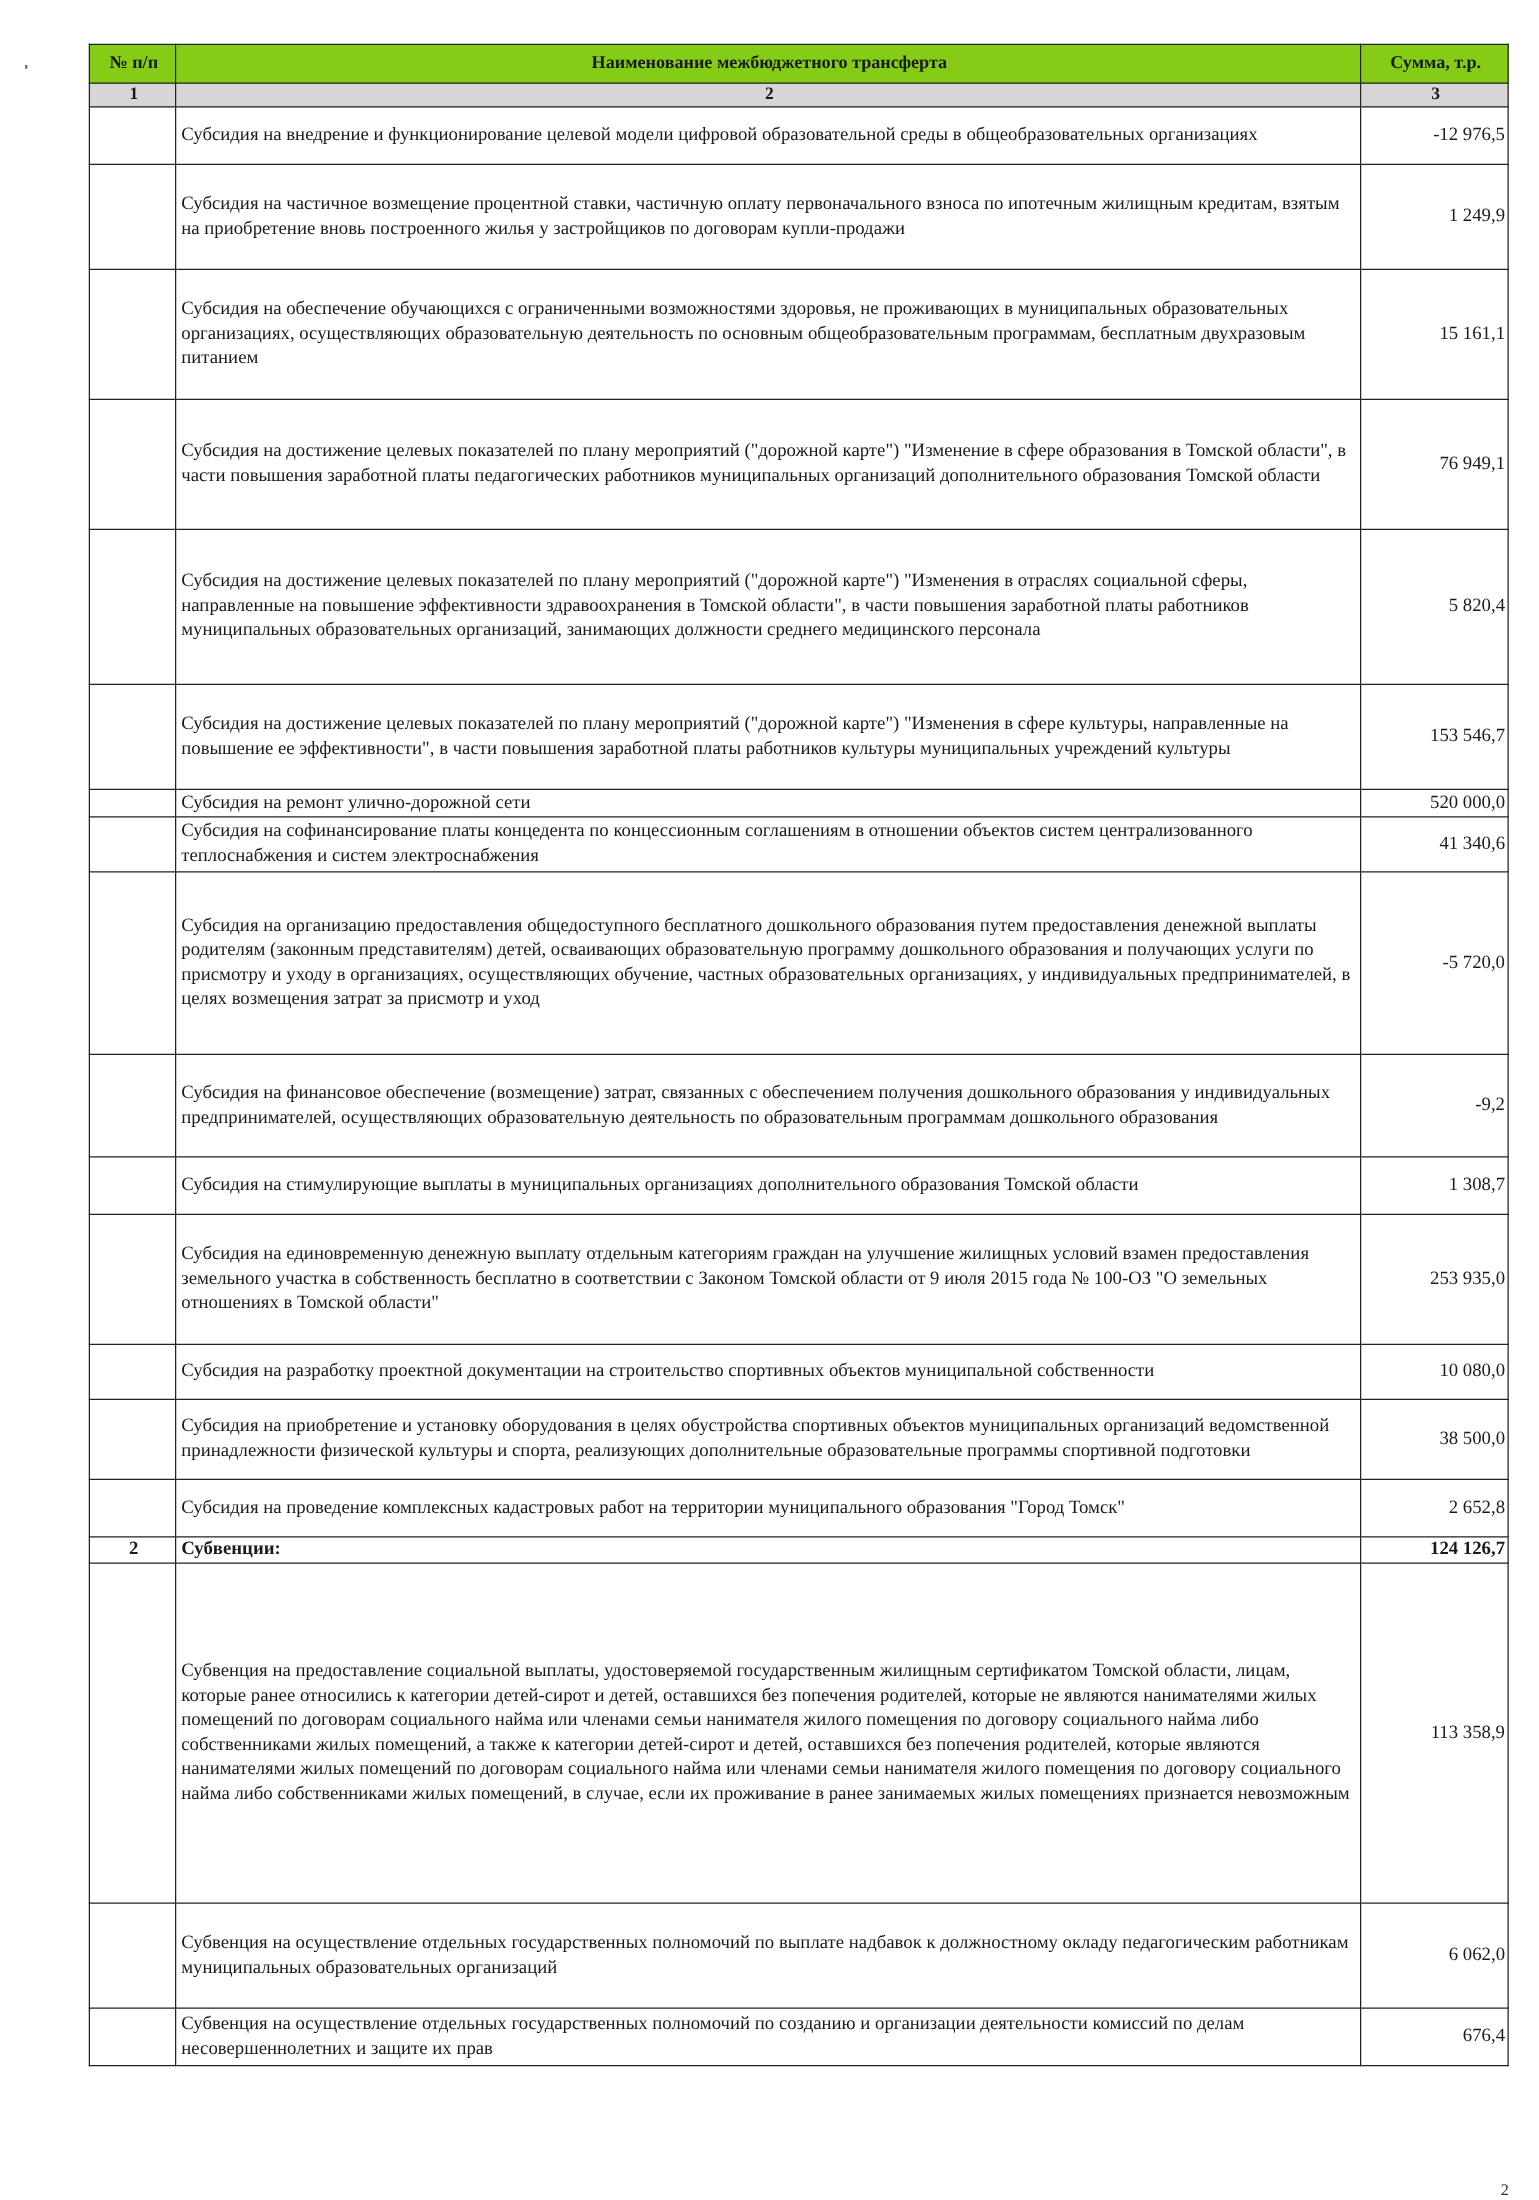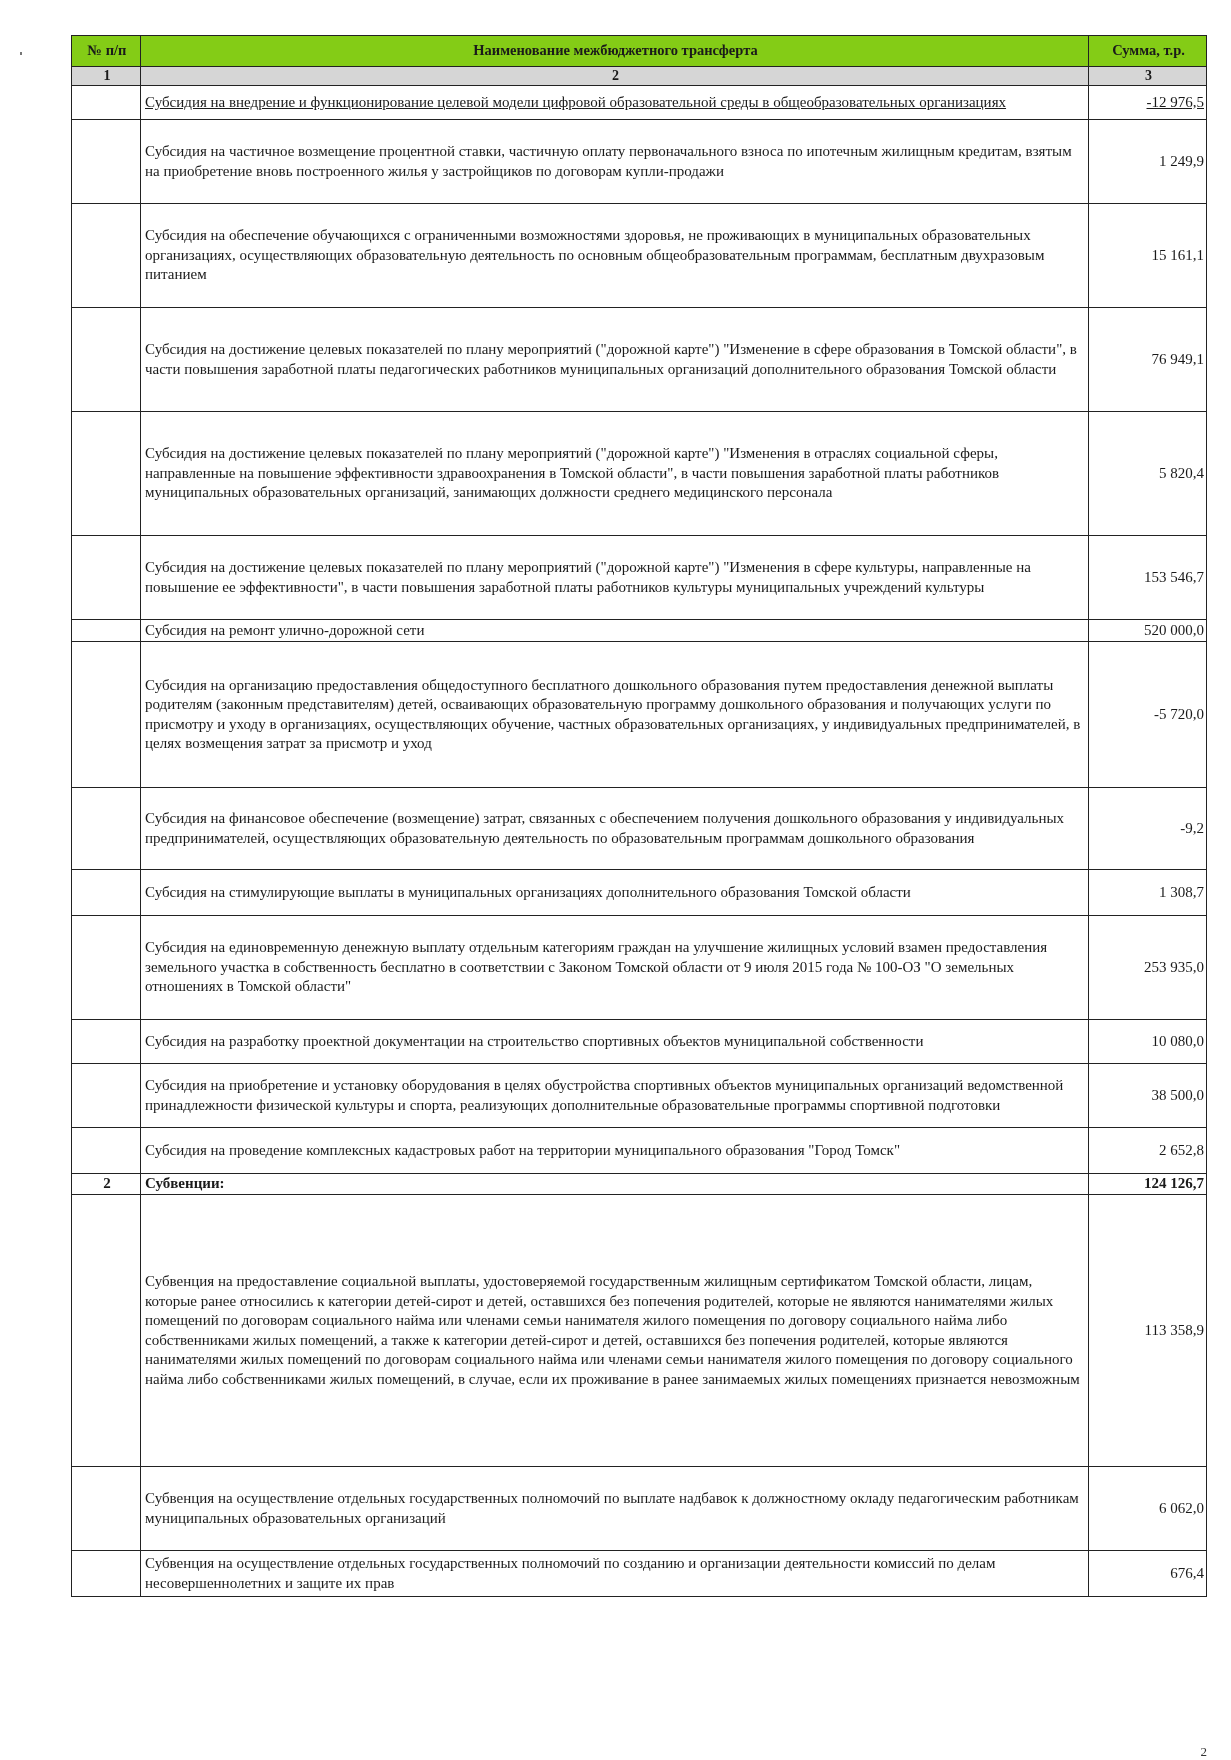--- a/index.html
+++ b/index.html
@@ -59,21 +59,21 @@
       <th>Наименование межбюджетного трансферта</th>
       <th>Сумма, т.р.</th>
     </tr>
     <tr class="idx">
       <th>1</th>
       <th>2</th>
       <th>3</th>
     </tr>
   </thead>
   <tbody id="rows">
-      <tr style="height: 34px; text-decoration: underline;">
+      <tr style="height: 46px;">
         <td class="num"></td>
         <td class="name">Субсидия на внедрение и функционирование целевой модели цифровой образовательной среды в общеобразовательных организациях</td>
         <td class="amount">-12 976,5</td>
       </tr>
       <tr style="height: 84px;">
         <td class="num"></td>
         <td class="name">Субсидия на частичное возмещение процентной ставки, частичную оплату первоначального  взноса по ипотечным жилищным кредитам, взятым на приобретение вновь построенного жилья у застройщиков по договорам купли-продажи</td>
         <td class="amount">1 249,9</td>
       </tr>
       <tr style="height: 104px;">
@@ -93,20 +93,25 @@
       </tr>
       <tr style="height: 84px;">
         <td class="num"></td>
         <td class="name">Субсидия на достижение целевых показателей по плану мероприятий ("дорожной карте") "Изменения в сфере культуры, направленные на повышение ее эффективности", в части повышения заработной платы работников культуры муниципальных учреждений культуры</td>
         <td class="amount">153 546,7</td>
       </tr>
       <tr style="height: 22px;">
         <td class="num"></td>
         <td class="name">Субсидия на ремонт улично-дорожной сети</td>
         <td class="amount">520 000,0</td>
+      </tr>
+      <tr style="height: 44px;">
+        <td class="num"></td>
+        <td class="name">Субсидия на софинансирование платы концедента по концессионным соглашениям в отношении объектов систем централизованного теплоснабжения и систем электроснабжения</td>
+        <td class="amount">41 340,6</td>
       </tr>
       <tr style="height: 146px;">
         <td class="num"></td>
         <td class="name">Субсидия на организацию предоставления общедоступного бесплатного дошкольного образования путем предоставления денежной выплаты родителям (законным представителям) детей, осваивающих образовательную программу дошкольного образования и получающих услуги по присмотру и уходу в организациях, осуществляющих обучение, частных образовательных организациях, у индивидуальных предпринимателей, в целях возмещения затрат за присмотр и уход</td>
         <td class="amount">-5 720,0</td>
       </tr>
       <tr style="height: 82px;">
         <td class="num"></td>
         <td class="name">Субсидия на финансовое обеспечение (возмещение) затрат, связанных с обеспечением получения дошкольного образования у индивидуальных предпринимателей, осуществляющих образовательную деятельность по образовательным программам дошкольного образования</td>
         <td class="amount">-9,2</td>

